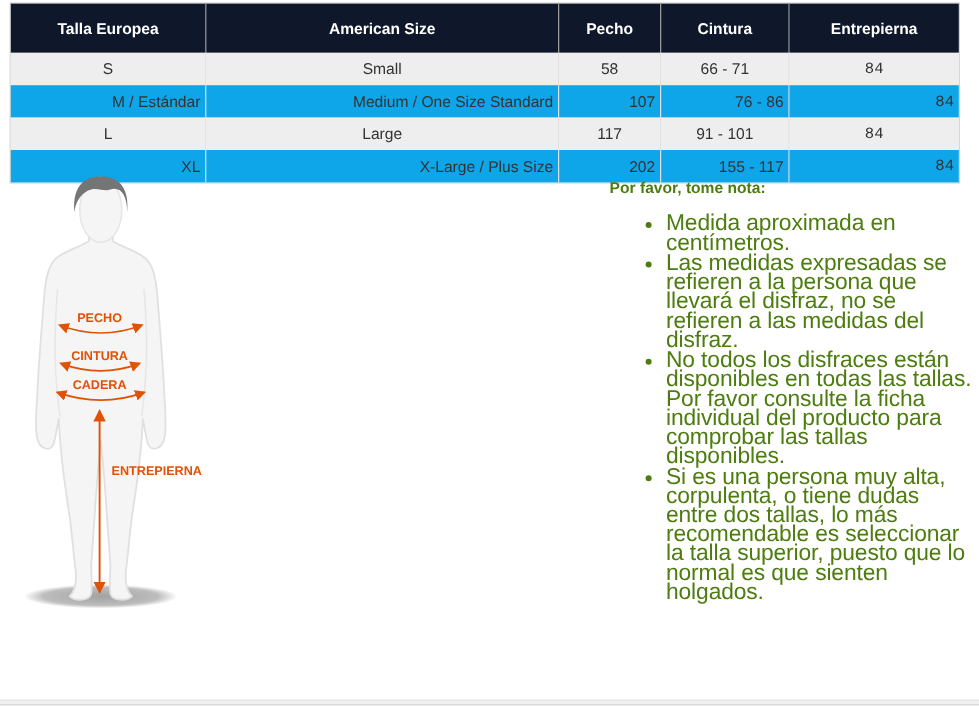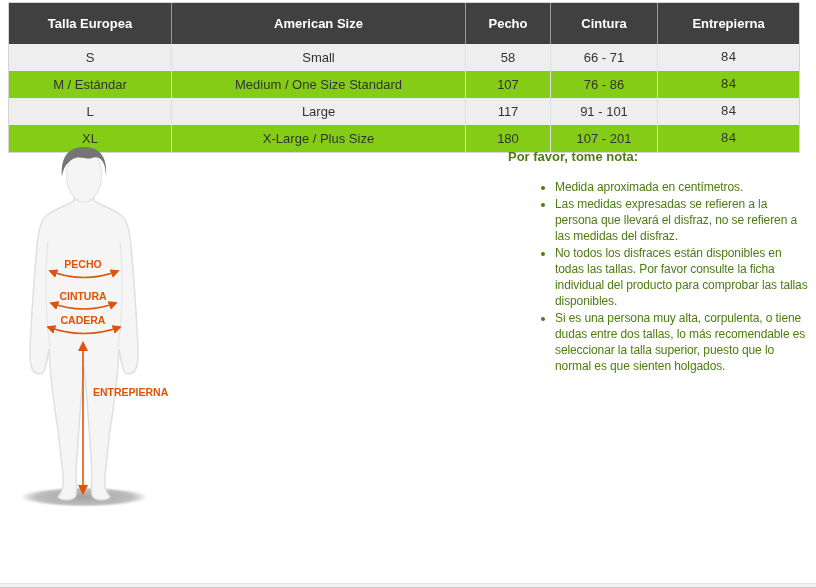--- a/index.html
+++ b/index.html
@@ -14,50 +14,50 @@
 
   
   .size-table {
     position: absolute; left: 8px; top: 2px;
     border-collapse: separate; border-spacing: 0;
     border: 1px solid #d5d5d5;
     font-size: 13px; color: #333;
     table-layout: fixed;
   }
   .size-table th {
-    background: #404040; color: #fff;
+    background: #0f172a; color: #fff;
     font-weight: bold; font-size: 13px;
     height: 26px; text-align: center;
     border-right: 1px solid #9a9a9a;
     padding: 13px 4px;
   }
   .size-table th:last-child { border-right: none; }
   .size-table td {
     height: 27px; text-align: center;
     border-right: 1px solid #e0e0e0;
     padding: 0 4px;
   }
   .size-table td:last-child { border-right: none; font-family: Liberation Mono, monospace; }
   .size-table tr.odd td  { background: #eeeeee; }
-  .size-table tr.even td { background: #84cc16; }
+  .size-table tr.even td { background: #0ea5e9; text-align: right; }
 
   
   .figure-wrap { position: absolute; left: 0; top: 145px; width: 230px; height: 385px; }
   .meas-label {
     fill: #e05206;
     font-family: "Liberation Sans", sans-serif;
     font-weight: bold; font-size: 10.5px;
   }
 
   
   .notes { position: absolute; left: 508px; top: 149px; width: 303px; color: #4d7c0f; }
   .notes h3 { margin: 0; font-size: 13px; font-weight: bold; }
   .notes ul { margin: 15px 0 0 0; padding-left: 47px; }
   .notes li {
-    font-size: 12px; line-height: 16px;
+    font-size: 19px; line-height: 16px;
     letter-spacing: -0.1px;
     width: 257px;
     margin: 0 0 1px 0;
   }
 
   
   .bottom-bar {
     position: absolute; left: 0; bottom: 0; width: 816px; height: 5px;
     background: #f0f0f0;
     border-top: 1px solid #e4e4e4;
@@ -102,22 +102,22 @@
     <tr class="odd">
       <td>L</td>
       <td>Large</td>
       <td>117</td>
       <td>91 - 101</td>
       <td>84</td>
     </tr>
     <tr class="even">
       <td>XL</td>
       <td>X-Large / Plus Size</td>
-      <td>180</td>
-      <td>107 - 201</td>
+      <td>202</td>
+      <td>155 - 117</td>
       <td>84</td>
     </tr>
   </tbody>
 </table>
 
 <div class="figure-wrap">
   <svg width="230" height="385" viewBox="0 0 230 385">
     <defs>
       <radialGradient id="shadowGrad" cx="50%" cy="50%" r="50%">
         <stop offset="0%" stop-color="#a2a2a2"></stop>

